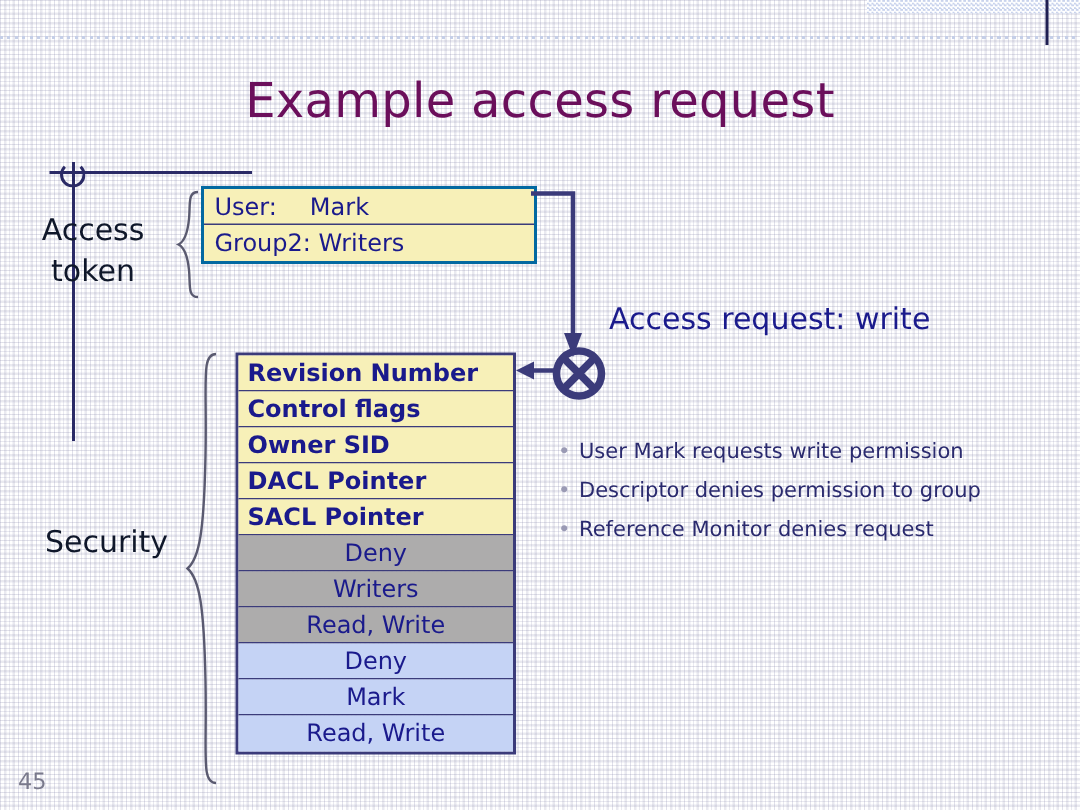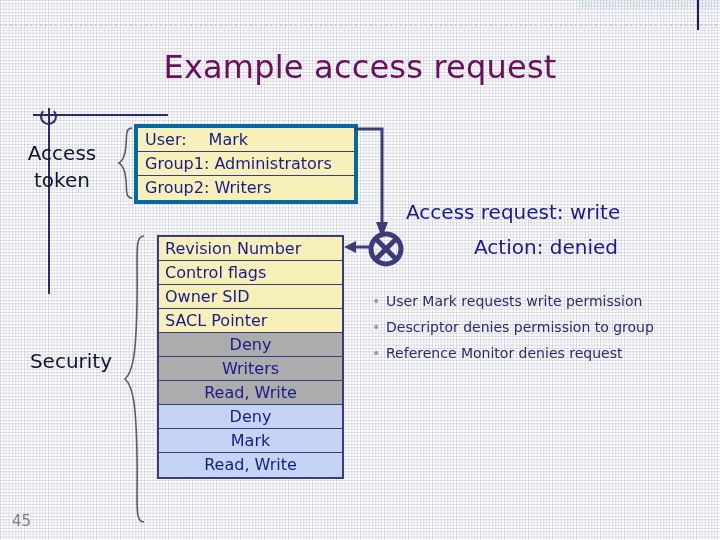--- a/index.html
+++ b/index.html
@@ -84,21 +84,21 @@
     position:absolute;
     color:#0f172a;
     font-size:20px;
     text-align:center;
     line-height:1.35;
   }
 
   
   #token-box{
     position:absolute;left:134px;top:124px;width:224px;
-    border:4px solid #0369a1;
+    border:2px solid #0369a1;
     background:#f7f0b8;
     box-sizing:border-box;
   }
   #token-box .row{
     height:24px;line-height:24px;
     padding-left:7px;
     font-size:16px;color:#1a1a8c;
     border-bottom:1px solid #3b3b7a;
     white-space:nowrap;
     box-sizing:border-box;
@@ -127,21 +127,21 @@
   }
   #sd-table .r{
     height:24px;line-height:24px;
     font-size:16px;color:#1a1a8c;
     border-bottom:1px solid #3b3b7a;
     box-sizing:border-box;
     white-space:nowrap;
     overflow:hidden;
   }
   #sd-table .r:last-child{border-bottom:none;}
-  .r.head{background:#f7f0b8;text-align:left;padding-left:6px;}
+  .r.head{background:#f7f0b8;text-align:left;padding-left:6px;font-weight:bold;}
   .r.deny{background:#adacac;text-align:center;}
   .r.allow{background:#c5d3f5;text-align:center;}
 
   
   #tbl-arrow{
     position:absolute;left:344px;top:239px;width:26px;height:14px;
     pointer-events:none;
   }
 
   
@@ -199,23 +199,20 @@
     <svg width="20" height="74" viewBox="0 0 20 74">
       <path d="M16 2 C9 2 11 10 10 20 C9 30 7 35 3 37 C7 39 9 44 10 54 C11 64 9 72 16 72" fill="none" stroke="#5a5a70" stroke-width="1.6"></path>
     </svg>
   </div>
 
   <div id="token-box">
     <div class="row">
       <span class="k">User:</span><span class="sp"></span><span>Mark</span>
     </div>
     <div class="row">
-      <span class="k">Group1:</span>&nbsp;<span>Administrators</span>
-    </div>
-    <div class="row">
       <span class="k">Group2:</span>&nbsp;<span>Writers</span>
     </div>
   </div>
 
   <div id="conn">
     <svg width="48" height="120" viewBox="0 0 48 120">
       <path d="M2 3 L30 3 L30 98" fill="none" stroke="#3b3b7a" stroke-width="3"></path>
       <path d="M30 112 L24 96 L36 96 Z" fill="#3b3b7a"></path>
     </svg>
   </div>
@@ -242,31 +239,31 @@
   <div class="brace" style="left:122px;top:234px;">
     <svg width="26" height="290" viewBox="0 0 26 290">
       <path d="M22 2 C12 2 16 20 15 70 C14 120 11 138 3 145 C11 152 14 170 15 220 C16 270 12 288 22 288" fill="none" stroke="#5a5a70" stroke-width="1.6"></path>
     </svg>
   </div>
 
   <div id="sd-table">
     <div class="r head">Revision Number</div>
     <div class="r head">Control flags</div>
     <div class="r head">Owner SID</div>
+    <div class="r head">DACL Pointer</div>
     <div class="r head">SACL Pointer</div>
     <div class="r deny">Deny</div>
     <div class="r deny">Writers</div>
     <div class="r deny">Read, Write</div>
     <div class="r allow">Deny</div>
     <div class="r allow">Mark</div>
     <div class="r allow">Read, Write</div>
   </div>
 
   <div id="req-line">Access request: write</div>
-  <div id="act-line">Action: denied</div>
 
   <div id="bullets">
     <div class="b">
       <span class="dot">•</span>
       <span>User Mark requests write permission</span>
     </div>
     <div class="b">
       <span class="dot">•</span>
       <span>Descriptor denies permission to group</span>
     </div>

